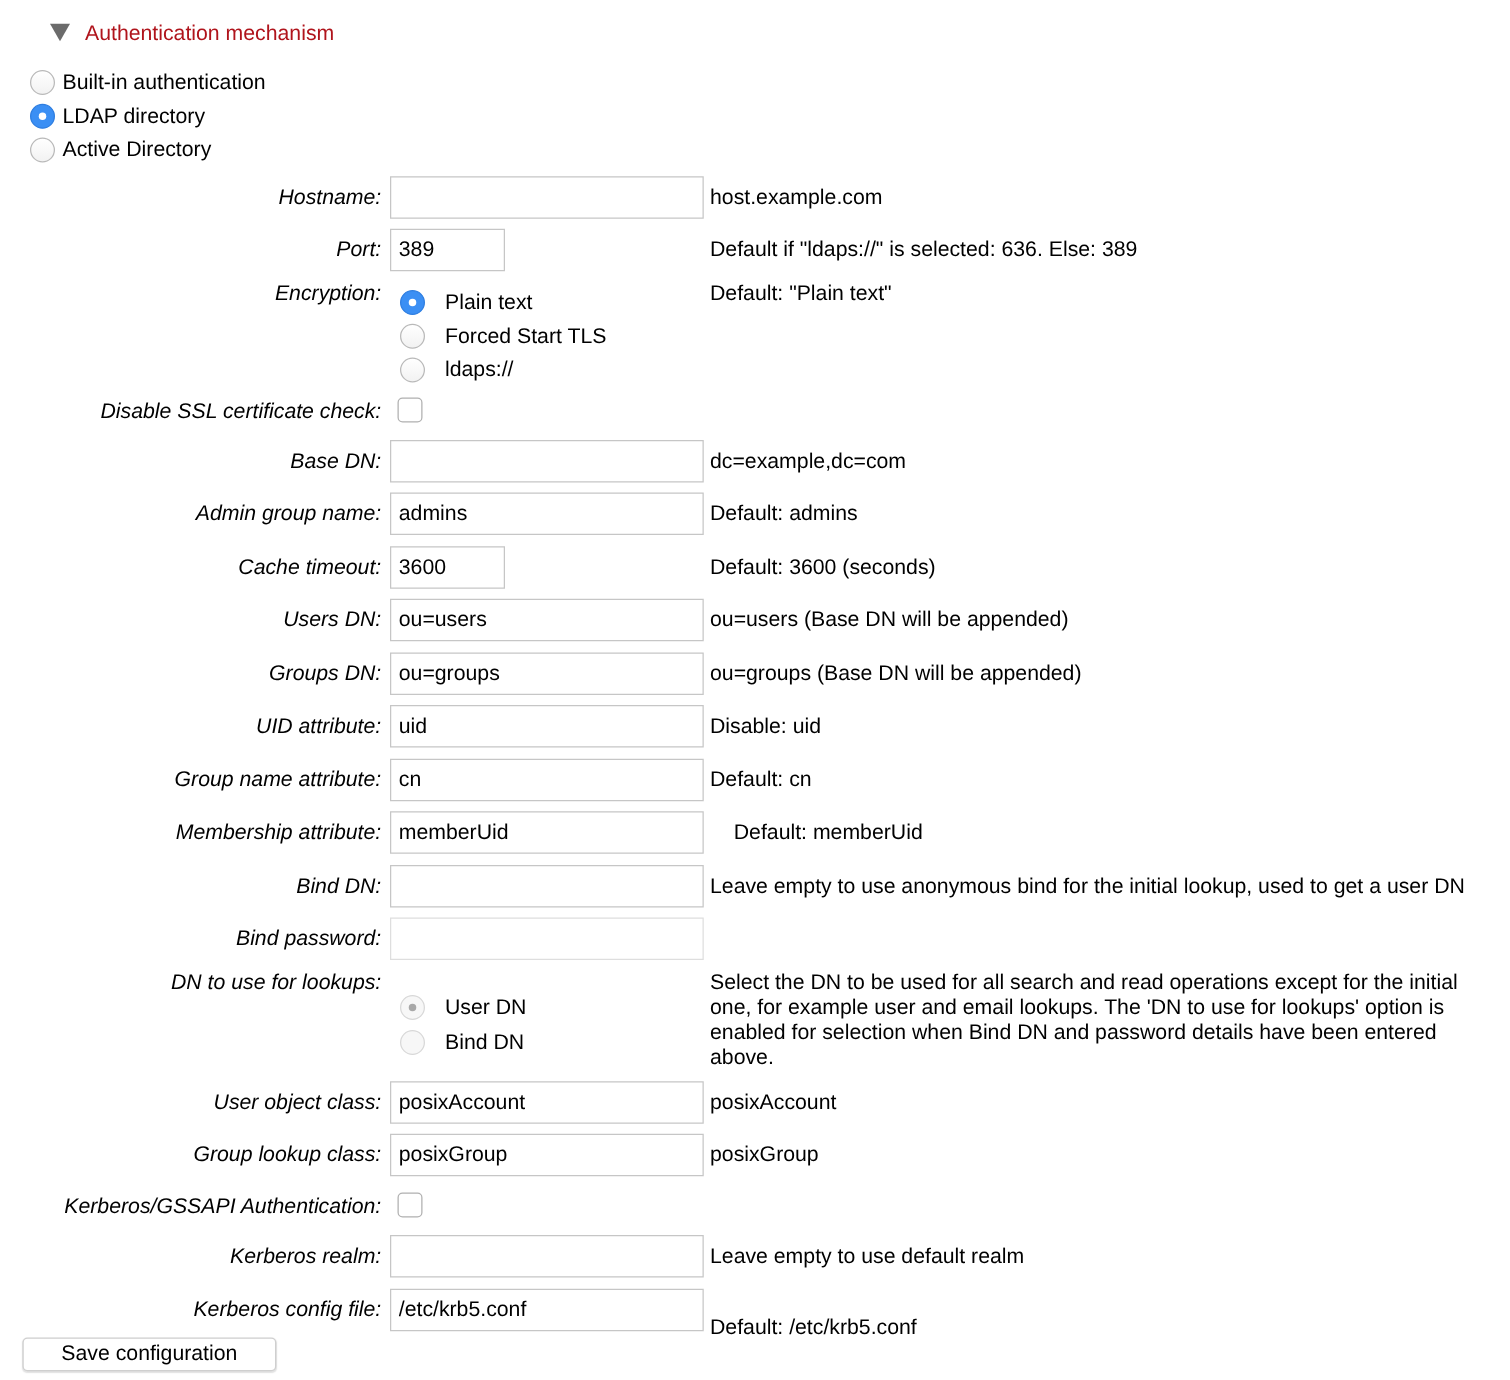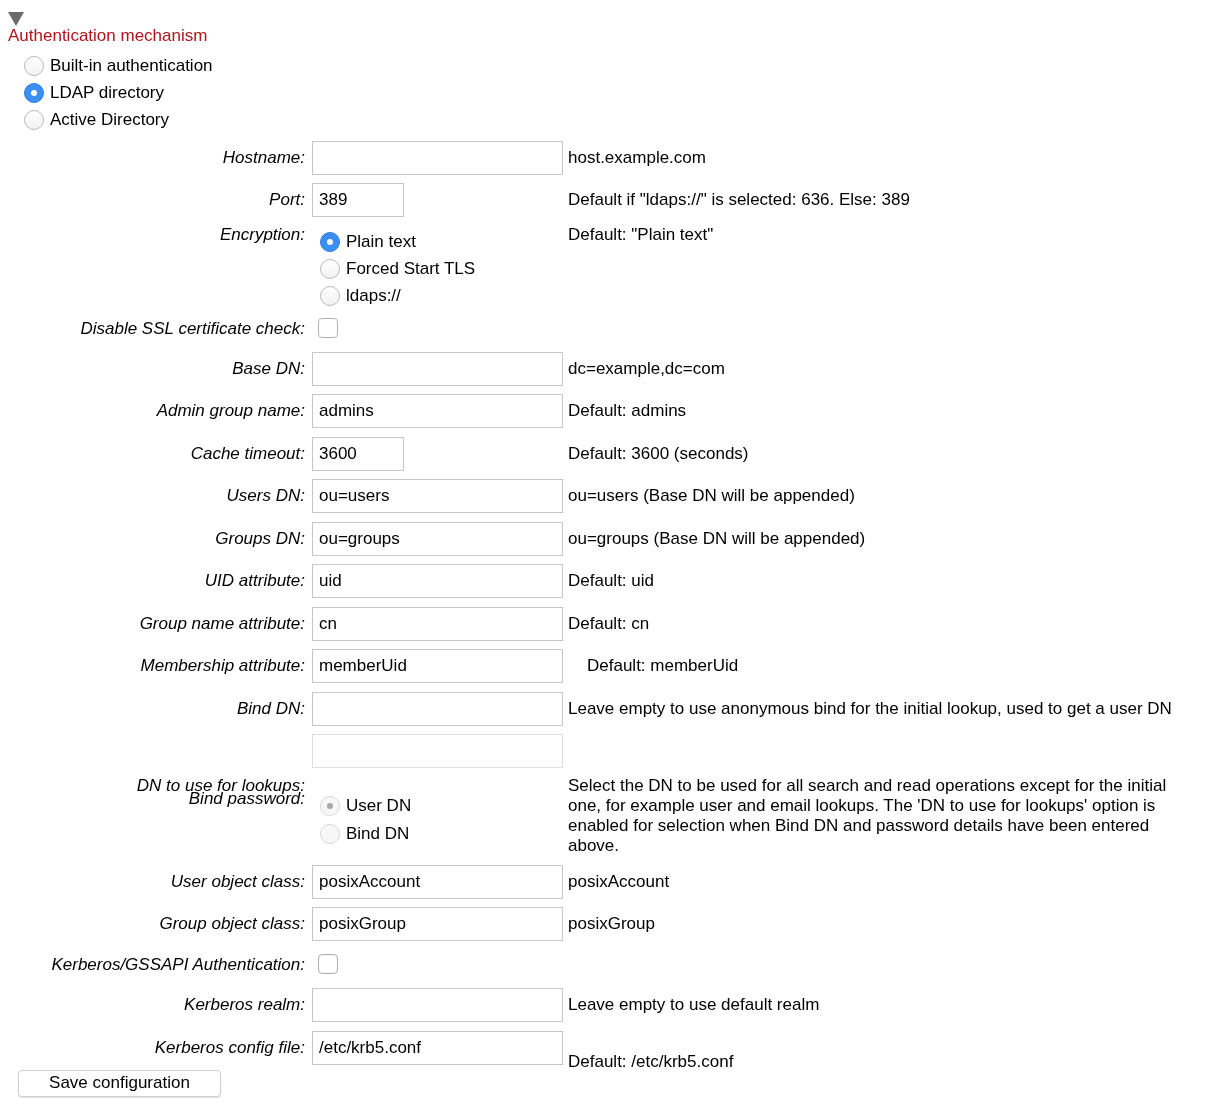--- a/index.html
+++ b/index.html
@@ -2,22 +2,22 @@
 <html><head>
   <meta charset="utf-8">
   <style>
     * { box-sizing: border-box; }
     html, body { margin: 0; padding: 0; background: #ffffff; }
     body {
       width: 1208px; height: 1104px; overflow: hidden; position: relative;
       font-family: "Liberation Sans", sans-serif; font-size: 17px; color: #000;
     }
     .section-header {
-      position: absolute; left: 8px; top: 14px; height: 26px;
-      display: flex; align-items: flex-start; cursor: pointer; flex-direction: column;
+      position: absolute; left: 40px; top: 14px; height: 26px;
+      display: flex; align-items: center; cursor: pointer;
     }
     .triangle {
       width: 0; height: 0;
       border-left: 8px solid transparent; border-right: 8px solid transparent;
       border-top: 14px solid #6b6b6b;
       margin-right: 12px; margin-top: -2px;
     }
     .section-title { color: #b0141c; font-size: 17px; }
 
     .mech-list { position: absolute; left: 24px; top: 52px; }
@@ -56,21 +56,21 @@
     .row .input.wide { width: 251px; }
     .row .input.narrow { width: 92px; }
     .row .input.disabled { border-color: #dedede; }
     .row .hint {
       position: absolute; left: 568px; width: 620px; line-height: 20px;
     }
     .row .ctl-check { position: absolute; left: 318px; }
 
     .radio-group { position: absolute; left: 320px; }
     .radio-group .opt { display: flex; align-items: center; height: 27px; }
-    .radio-group .opt .lbl { margin-left: 6px; }
+    .radio-group .opt .lbl { margin-left: 16px; }
     .radio-group .opt.disabled .lbl { color: #000; }
 
     .save-btn {
       position: absolute; left: 18px; top: 1070px; width: 203px; height: 27px;
       border: 1px solid #cfcfcf; border-radius: 4px; background: #fff;
       box-shadow: 0 1px 1px rgba(0,0,0,0.12);
       font-family: "Liberation Sans", sans-serif; font-size: 17px; color: #000;
       padding: 0 0 2px 0; text-align: center; line-height: 24px; cursor: pointer;
     }
   </style>
@@ -159,21 +159,21 @@
 
 <div class="row" style="top:522px;">
   <span class="label" style="top:7px;">Groups DN:</span>
   <input class="input wide" type="text" value="ou=groups" style="">
   <span class="hint" style="top:7px;">ou=groups (Base DN will be appended)</span>
 </div>
 
 <div class="row" style="top:564px;">
   <span class="label" style="top:7px;">UID attribute:</span>
   <input class="input wide" type="text" value="uid" style="">
-  <span class="hint" style="top:7px;">Default: uid</span>
+  <span class="hint" style="top:7px;">Disable: uid</span>
 </div>
 
 <div class="row" style="top:607px;">
   <span class="label" style="top:7px;">Group name attribute:</span>
   <input class="input wide" type="text" value="cn" style="">
   <span class="hint" style="top:7px;">Default: cn</span>
 </div>
 
 <div class="row" style="top:649px;">
   <span class="label" style="top:7px;">Membership attribute:</span>
@@ -181,21 +181,21 @@
   <span class="hint" style="top:7px;margin-left:19px;">Default: memberUid</span>
 </div>
 
 <div class="row" style="top:692px;">
   <span class="label" style="top:7px;">Bind DN:</span>
   <input class="input wide" type="text" value="" style="">
   <span class="hint" style="top:7px;">Leave empty to use anonymous bind for the initial lookup, used to get a user DN</span>
 </div>
 
 <div class="row" style="top:734px;">
-  <span class="label" style="top:7px;margin-top:48px;">Bind password:</span>
+  <span class="label" style="top:7px;">Bind password:</span>
   <input class="input wide disabled" type="password" value="" style="">
 </div>
 
 <div class="row" style="top:776px;">
   <span class="label" style="top:0px;">DN to use for lookups:</span>
   <div class="radio-group" style="top:16px;">
     <div class="opt disabled" style="height:28px;">
       <span class="radio disabled checked"></span>
       <span class="lbl">User DN</span>
     </div>
@@ -207,21 +207,21 @@
   <span class="hint" style="top:0px; width:625px;">Select the DN to be used for all search and read operations except for the initial one, for example user and email lookups. The 'DN to use for lookups' option is enabled for selection when Bind DN and password details have been entered above.</span>
 </div>
 
 <div class="row" style="top:865px;">
   <span class="label" style="top:7px;">User object class:</span>
   <input class="input wide" type="text" value="posixAccount" style="">
   <span class="hint" style="top:7px;">posixAccount</span>
 </div>
 
 <div class="row" style="top:907px;">
-  <span class="label" style="top:7px;">Group object class:</span>
+  <span class="label" style="top:7px;">Group lookup class:</span>
   <input class="input wide" type="text" value="posixGroup" style="">
   <span class="hint" style="top:7px;">posixGroup</span>
 </div>
 
 <div class="row" style="top:954px;">
   <span class="label" style="top:1px;">Kerberos/GSSAPI Authentication:</span>
   <span class="checkbox ctl-check" style="top:0px;"></span>
 </div>
 
 <div class="row" style="top:988px;">

